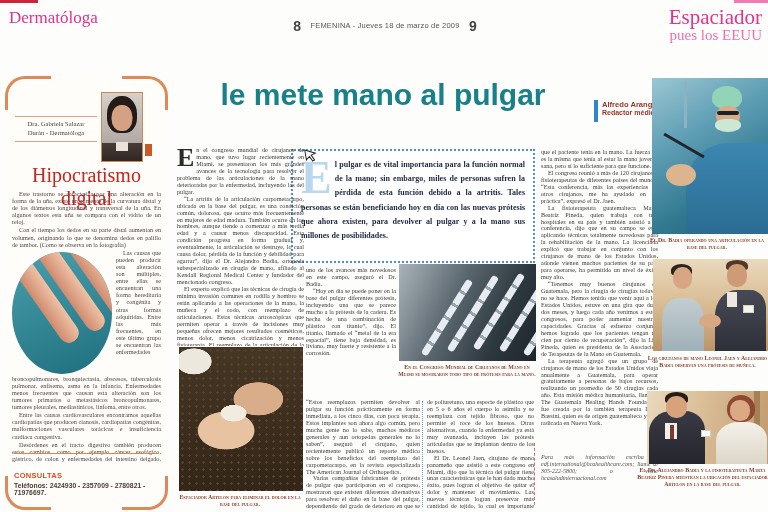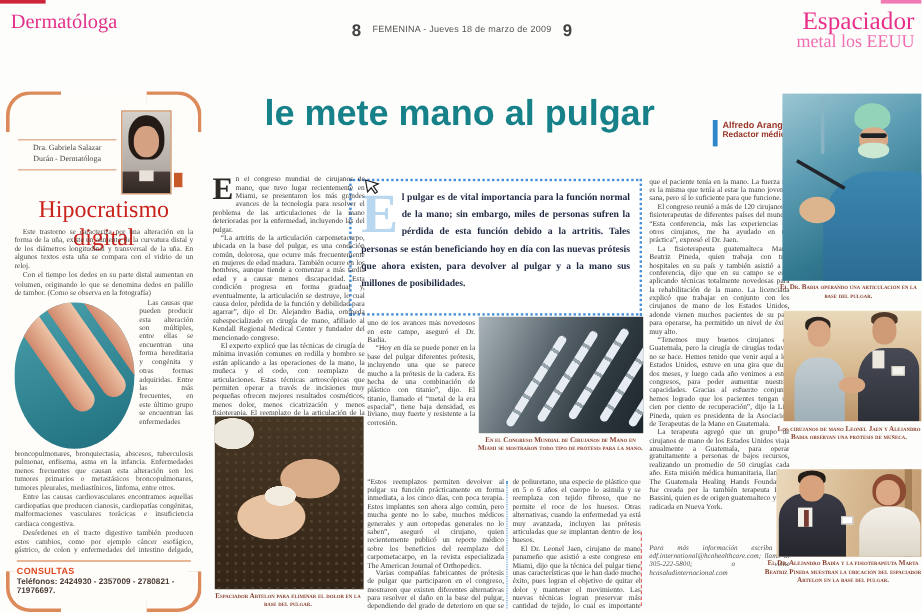--- a/index.html
+++ b/index.html
@@ -44,21 +44,21 @@
      font-size:6.2px;line-height:7.1px;color:#4a4440;text-align:justify;}
   .derma-body p{margin:0 0 1px 0;text-indent:7px;}
   .photo-fingers{float:left;width:100px;height:122px;border-radius:50%;overflow:hidden;position:relative;
      background:linear-gradient(160deg,#4aa0ac,#1f6f7e);margin:3px 4px 1px 0;}
   .finger{position:absolute;width:110px;height:20px;border-radius:11px;
      background:linear-gradient(#eec3a6,#d08a6e);}
   .f1{left:-24px;top:34px;transform:rotate(55deg);}
   .f2{left:2px;top:22px;transform:rotate(55deg);}
   .f3{left:30px;top:12px;transform:rotate(55deg);}
   .f4{left:56px;top:6px;transform:rotate(55deg);}
-  .consultas{position:absolute;left:9px;right:9px;bottom:14px;border-top:1px solid #d98757;padding-top:3px;
+  .consultas{position:absolute;left:9px;right:9px;bottom:14px;border-top:1px solid #d98757;padding-top:17px;
      font-family:"Liberation Sans",sans-serif;}
   .consultas .lbl{font-size:7.5px;font-weight:bold;color:#e04a22;letter-spacing:.3px;}
   .consultas .tel{font-size:6.8px;font-weight:bold;color:#4a3a34;margin-top:2px;}
 
   
   .headline{position:absolute;left:176px;top:78px;width:414px;text-align:center;
      font-family:"Liberation Sans",sans-serif;font-weight:bold;color:#17818a;
      font-size:30px;line-height:33px;}
   .byline{position:absolute;left:594px;top:100px;display:flex;align-items:flex-start;}
   .byline .bar{width:4px;height:22px;background:#2f86c8;margin-right:4px;}
@@ -158,21 +158,21 @@
   <div class="top-dash l"></div>
   <div class="top-dash r"></div>
   <div class="section-label">Dermatóloga</div>
   <div class="masthead">
     <span class="no">8</span>
     <span class="tt">FEMENINA - Jueves 18 de marzo de 2009</span>
     <span class="no">9</span>
   </div>
   <div class="exclusive">
     <div class="ex1">Espaciador</div>
-    <div class="ex2">metal los EEUU</div>
+    <div class="ex2">pues los EEUU</div>
   </div>
 
   <div class="derma">
     <div class="cnr tl"></div>
     <div class="cnr tr"></div>
     <div class="cnr bl"></div>
     <div class="cnr br"></div>
     <div class="author-cap">
       <div>Dra. Gabriela Salazar</div>
       <div>Durán - Dermatóloga</div>

